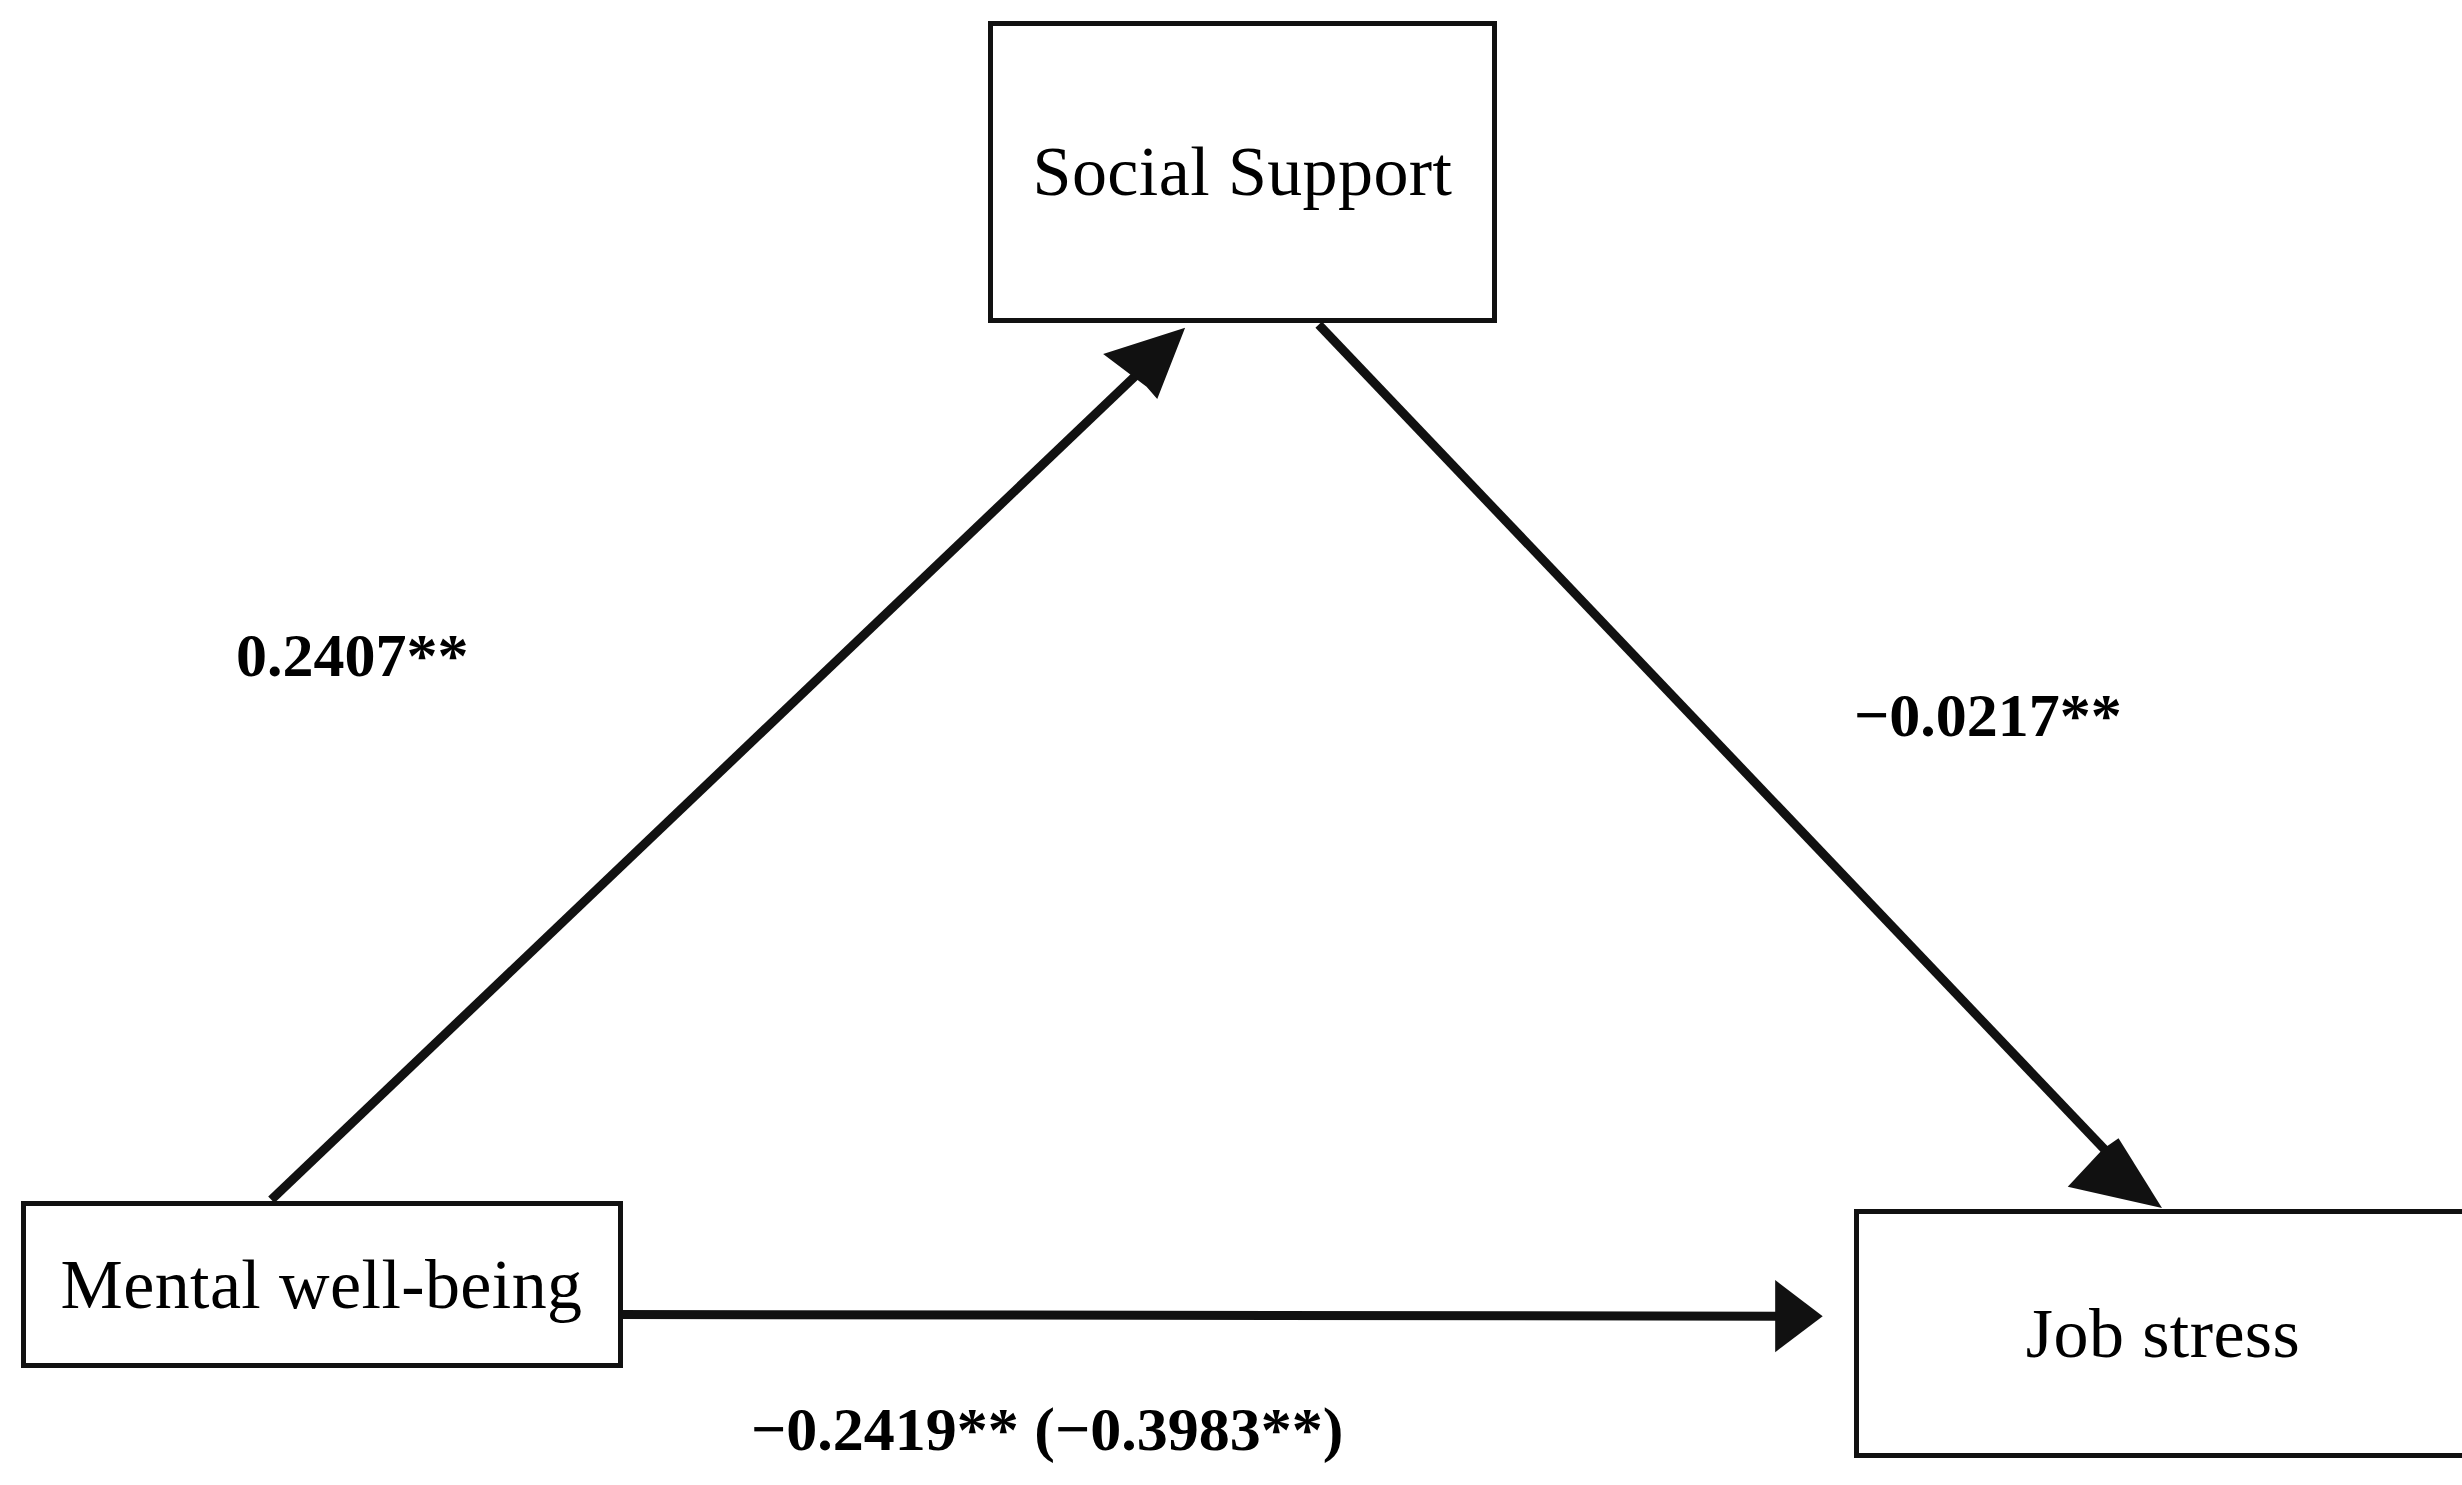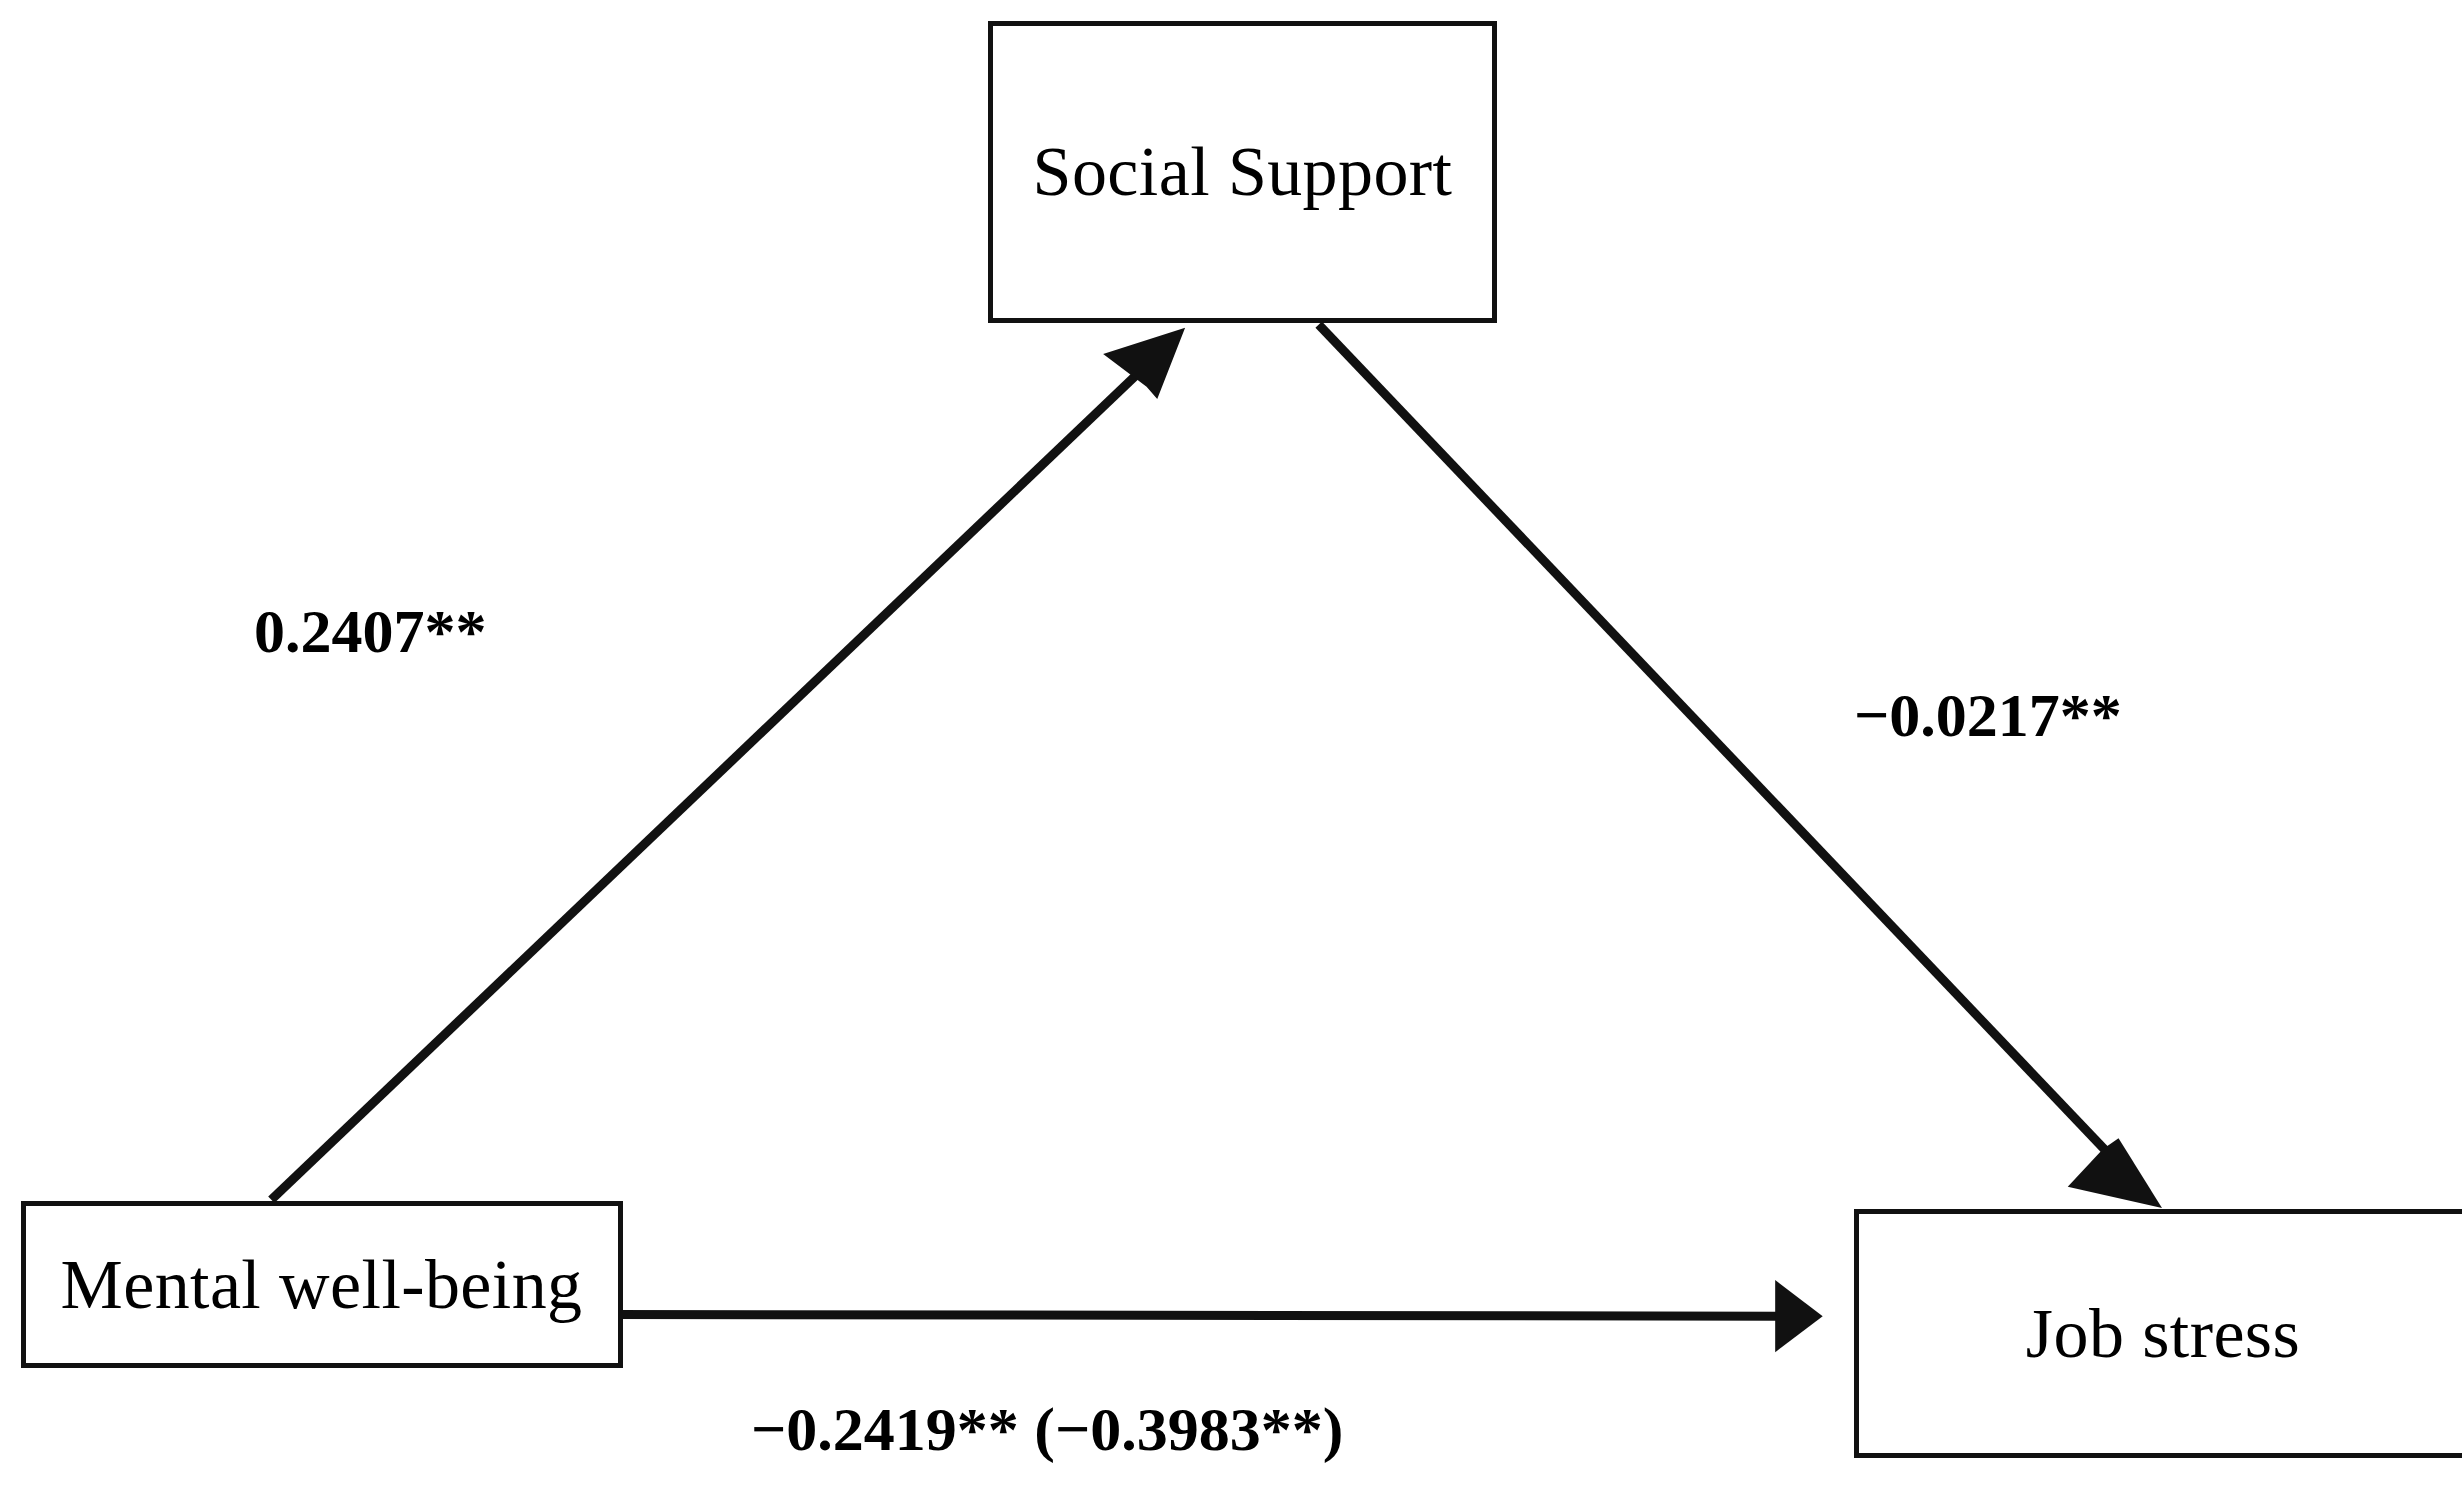--- a/index.html
+++ b/index.html
@@ -64,22 +64,21 @@
     position: absolute;
     font-family: "Liberation Serif", "DejaVu Serif", serif;
     font-size: 62px;
     font-weight: 700;
     line-height: 1;
     color: #000000;
     white-space: nowrap;
   }
   #edge-label-a {
     left: 236px;
-    top: 600px;
-    margin-left: 18px;
+    top: 624px;
   }
   #edge-label-b {
     left: 1854px;
     top: 660px;
     margin-top: 24px;
   }
   #edge-label-c {
     left: 751px;
     top: 1398px;
   }

